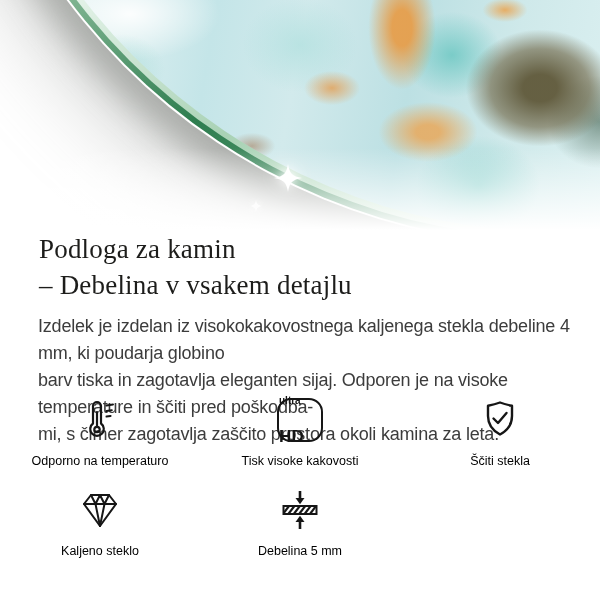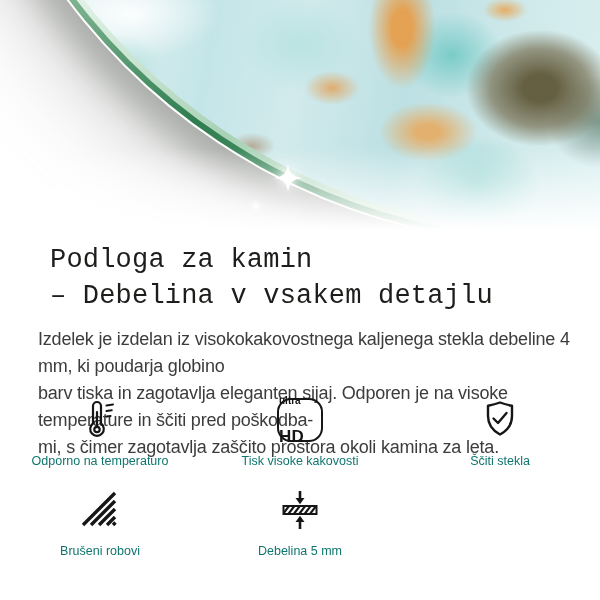--- a/index.html
+++ b/index.html
@@ -47,36 +47,36 @@
     background:linear-gradient(to bottom, rgba(255,255,255,0) 148px, rgba(255,255,255,.55) 192px, #ffffff 230px);
   }
   .sparkle{position:absolute;left:274px;top:164px;width:28px;height:28px;
     filter:drop-shadow(0 0 5px rgba(255,255,255,.95)) drop-shadow(0 0 10px rgba(255,255,255,.7));}
   .sparkle-small{position:absolute;left:250px;top:200px;width:12px;height:12px;opacity:.85;
     filter:drop-shadow(0 0 3px rgba(255,255,255,.9));}
 
   
   .text-block{position:absolute;left:38px;top:230px;width:540px;}
   .page-title{
-    margin:12px;font-family:Liberation Mono, monospace;font-weight:400;
+    margin:1px;font-family:Liberation Serif, serif;font-weight:400;
     font-size:27px;line-height:36px;color:#1d1d1b;letter-spacing:.2px;
   }
   .page-desc{
     margin:10px 0 0 0;font-size:18px;line-height:27px;letter-spacing:-0.2px;
     color:#3c3c3c;white-space:pre-line;
   }
 
   
   .features{
     position:absolute;left:0;top:396px;width:600px;
     display:grid;grid-template-columns:1fr 1fr 1fr;row-gap:18px;
   }
   .feature{display:flex;flex-direction:column;align-items:center;}
   .feature-icon{height:48px;display:flex;align-items:center;justify-content:center;}
-  .feature-label{margin-top:10px;font-size:12.5px;color:#0f766e;}
+  .feature-label{margin-top:10px;font-size:12.5px;color:#000000;}
   .icon-svg{display:block;}
 
   .uhd-box{
     width:42px;height:40px;border:2.5px solid #161616;border-radius:14px;
     display:flex;flex-direction:column;align-items:flex-start;justify-content:center;color:#161616;gap:23px;
   }
   .uhd-top{font-size:10px;font-weight:700;line-height:11px;letter-spacing:0;}
   .uhd-bottom{font-size:17px;font-weight:800;line-height:16px;letter-spacing:.3px;}
 </style>
 </head>
@@ -137,33 +137,33 @@
     <div class="feature">
       <div class="feature-icon">
         <svg class="icon-svg" width="44" height="44" viewBox="0 0 44 44" fill="none" stroke="#161616" stroke-width="2.4" stroke-linecap="round" stroke-linejoin="round">
           <path d="M22 4.5 C26 6 30 7 34 7.8 V18 C34 26.5 29.5 32.5 22 36.5 C14.5 32.5 10 26.5 10 18 V7.8 C14 7 18 6 22 4.5 Z"></path>
           <path d="M15.5 20.5 L20 25 L28.5 15"></path>
         </svg>
       </div>
       <div class="feature-label">Ščiti stekla</div>
     </div>
 
-
     <div class="feature">
       <div class="feature-icon">
-        <svg class="icon-svg" width="44" height="44" viewBox="0 0 44 44" fill="none" stroke="#161616" stroke-width="3.4" stroke-linecap="butt">
-          <line x1="5" y1="37" x2="37" y2="5"></line>
-          <line x1="13" y1="37" x2="37" y2="13"></line>
-          <line x1="21" y1="37" x2="37" y2="21"></line>
-          <line x1="29" y1="37" x2="37" y2="29"></line>
-          <line x1="35" y1="37" x2="37.5" y2="34.5"></line>
+        <svg class="icon-svg" width="44" height="44" viewBox="0 0 44 44" fill="none" stroke="#161616" stroke-width="2" stroke-linecap="round" stroke-linejoin="round">
+          <polygon points="6,16 13,7 31,7 38,16 22,38"></polygon>
+          <line x1="6" y1="16" x2="38" y2="16"></line>
+          <polyline points="13,7 17.5,16 22,7 26.5,16 31,7"></polyline>
+          <line x1="17.5" y1="16" x2="22" y2="38"></line>
+          <line x1="26.5" y1="16" x2="22" y2="38"></line>
         </svg>
       </div>
-      <div class="feature-label">Brušeni robovi</div>
+      <div class="feature-label">Kaljeno steklo</div>
     </div>
+
 
     <div class="feature">
       <div class="feature-icon">
         <svg class="icon-svg" width="44" height="44" viewBox="0 0 44 44" fill="none" stroke="#161616" stroke-linecap="butt">
           <defs>
             <clipPath id="barclip">
                 <rect x="6" y="18.6" width="32" height="6.8"></rect>
               </clipPath>
           </defs>
           <rect x="5.5" y="18" width="33" height="8" stroke-width="2"></rect>

